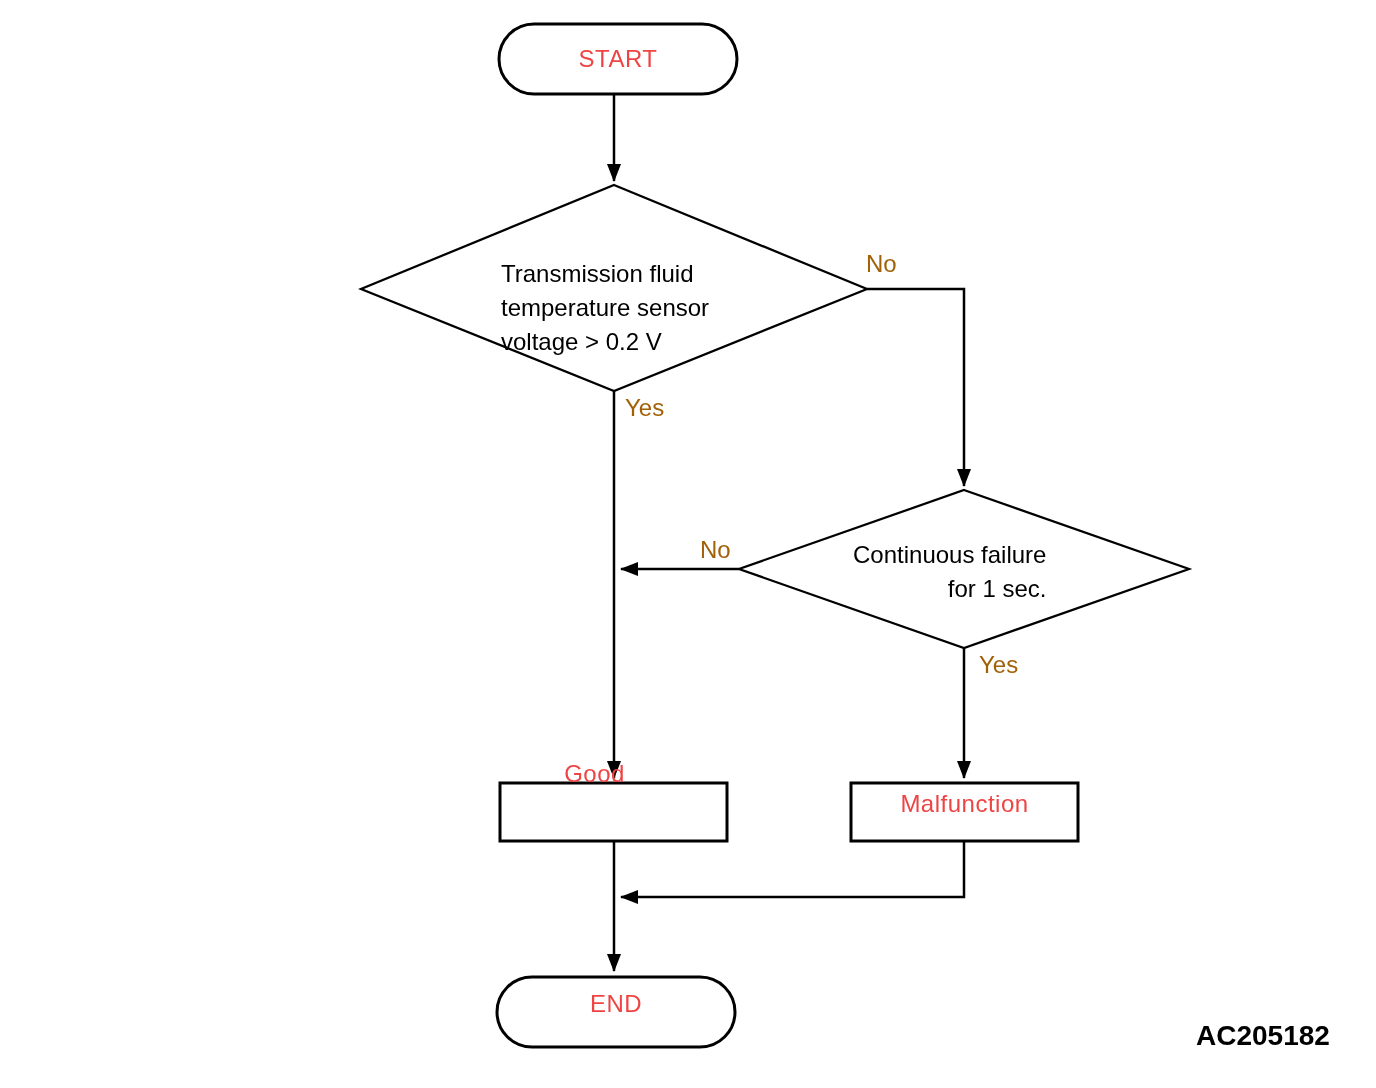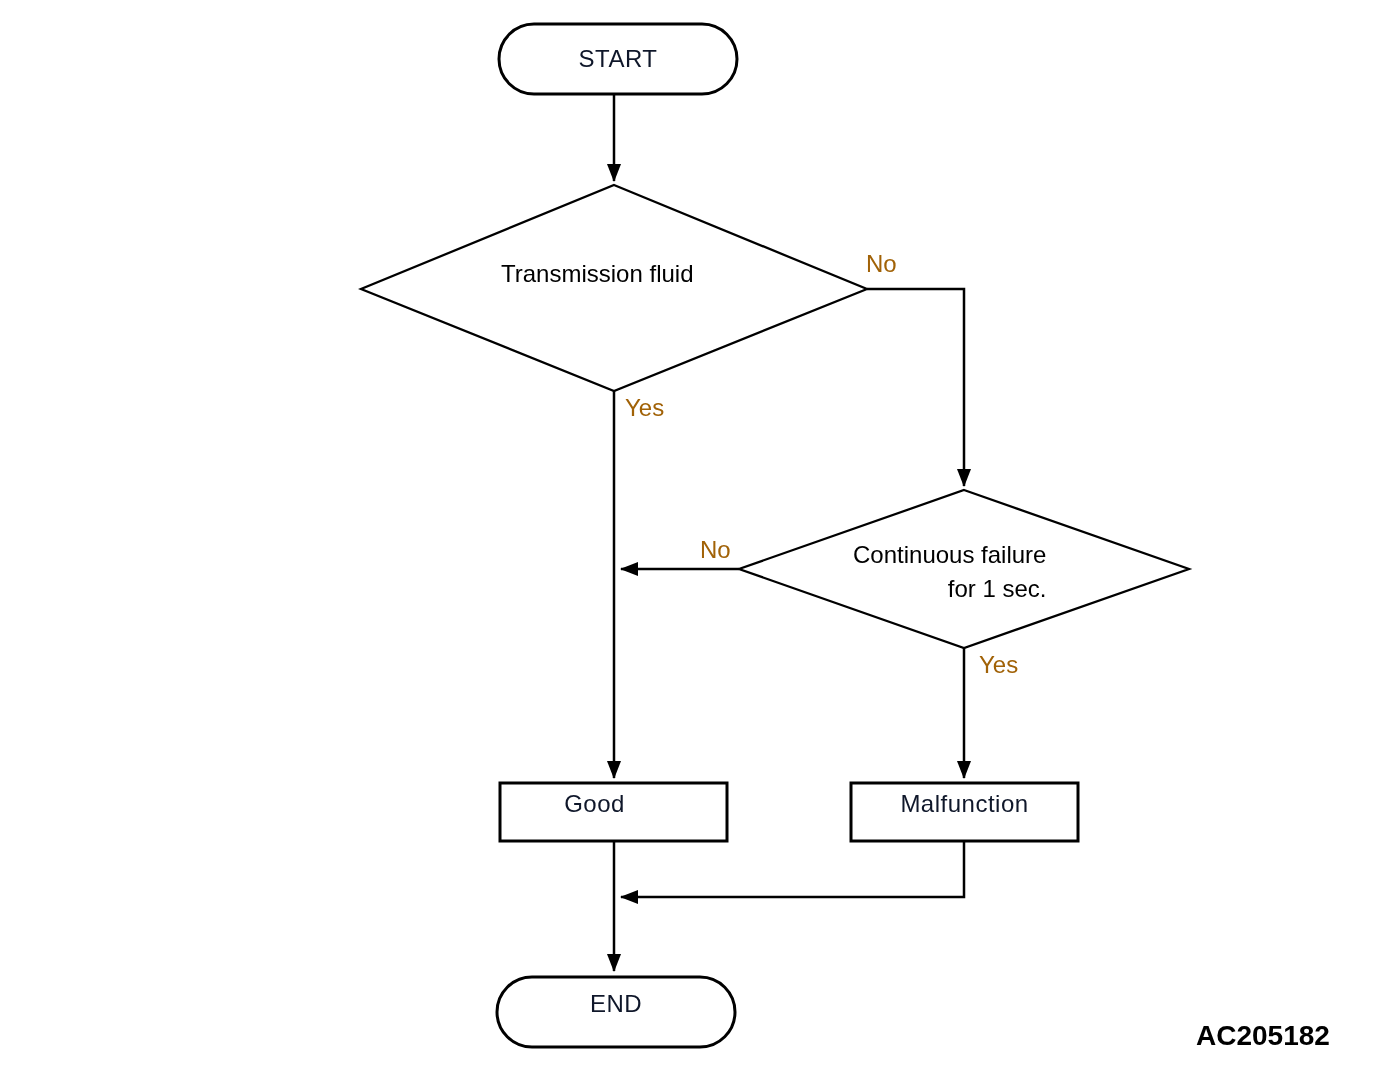--- a/index.html
+++ b/index.html
@@ -21,21 +21,21 @@
     left: 0;
     top: 0;
   }
   .node-label {
     position: absolute;
     display: flex;
     align-items: center;
     justify-content: center;
     font-size: 24px;
     letter-spacing: 0.5px;
-    color: #0f172a;
+    color: #ef4444;
     white-space: nowrap;
   }
   .diamond-text {
     position: absolute;
     font-size: 24px;
     line-height: 34px;
     text-align: left;
     color: #000000;
     white-space: nowrap;
   }
@@ -91,34 +91,36 @@
 
     <path d="M 964,841 V 897 H 621" fill="none" stroke="#000000" stroke-width="2.5" marker-end="url(#arrow)"></path>
 
     <rect x="497" y="977" width="238" height="70" rx="35" ry="35" fill="#ffffff" stroke="#000000" stroke-width="3"></rect>
   </svg>
 
   <div class="node-label" style="left:499px; top:24px; width:238px; height:70px;">START</div>
 
   <div class="diamond-text" style="left:501px; top:257px;">
     <div>Transmission fluid</div>
+    <div>temperature sensor</div>
+    <div>voltage &gt; 0.2 V</div>
   </div>
 
   <div class="edge-label" style="left:866px; top:250px;">No</div>
   <div class="edge-label" style="left:625px; top:394px;">Yes</div>
 
   <div class="diamond-text" style="left:853px; top:538px;text-align:right;">
     <div>Continuous failure</div>
     <div>for 1 sec.</div>
   </div>
 
   <div class="edge-label" style="left:700px; top:536px;">No</div>
   <div class="edge-label" style="left:979px; top:651px;">Yes</div>
 
-  <div class="node-label" style="left:500px; top:775px; width:189px; height:58px;">Good</div>
+  <div class="node-label" style="left:500px; top:745px; width:189px; height:58px;">Good</div>
 
   <div class="node-label" style="left:851px; top:783px; width:227px; height:42px;">Malfunction</div>
 
   <div class="node-label" style="left:497px; top:977px; width:238px; height:54px;">END</div>
 
   <div class="figure-code">AC205182</div>
 
 </div>
 
 </body></html>

